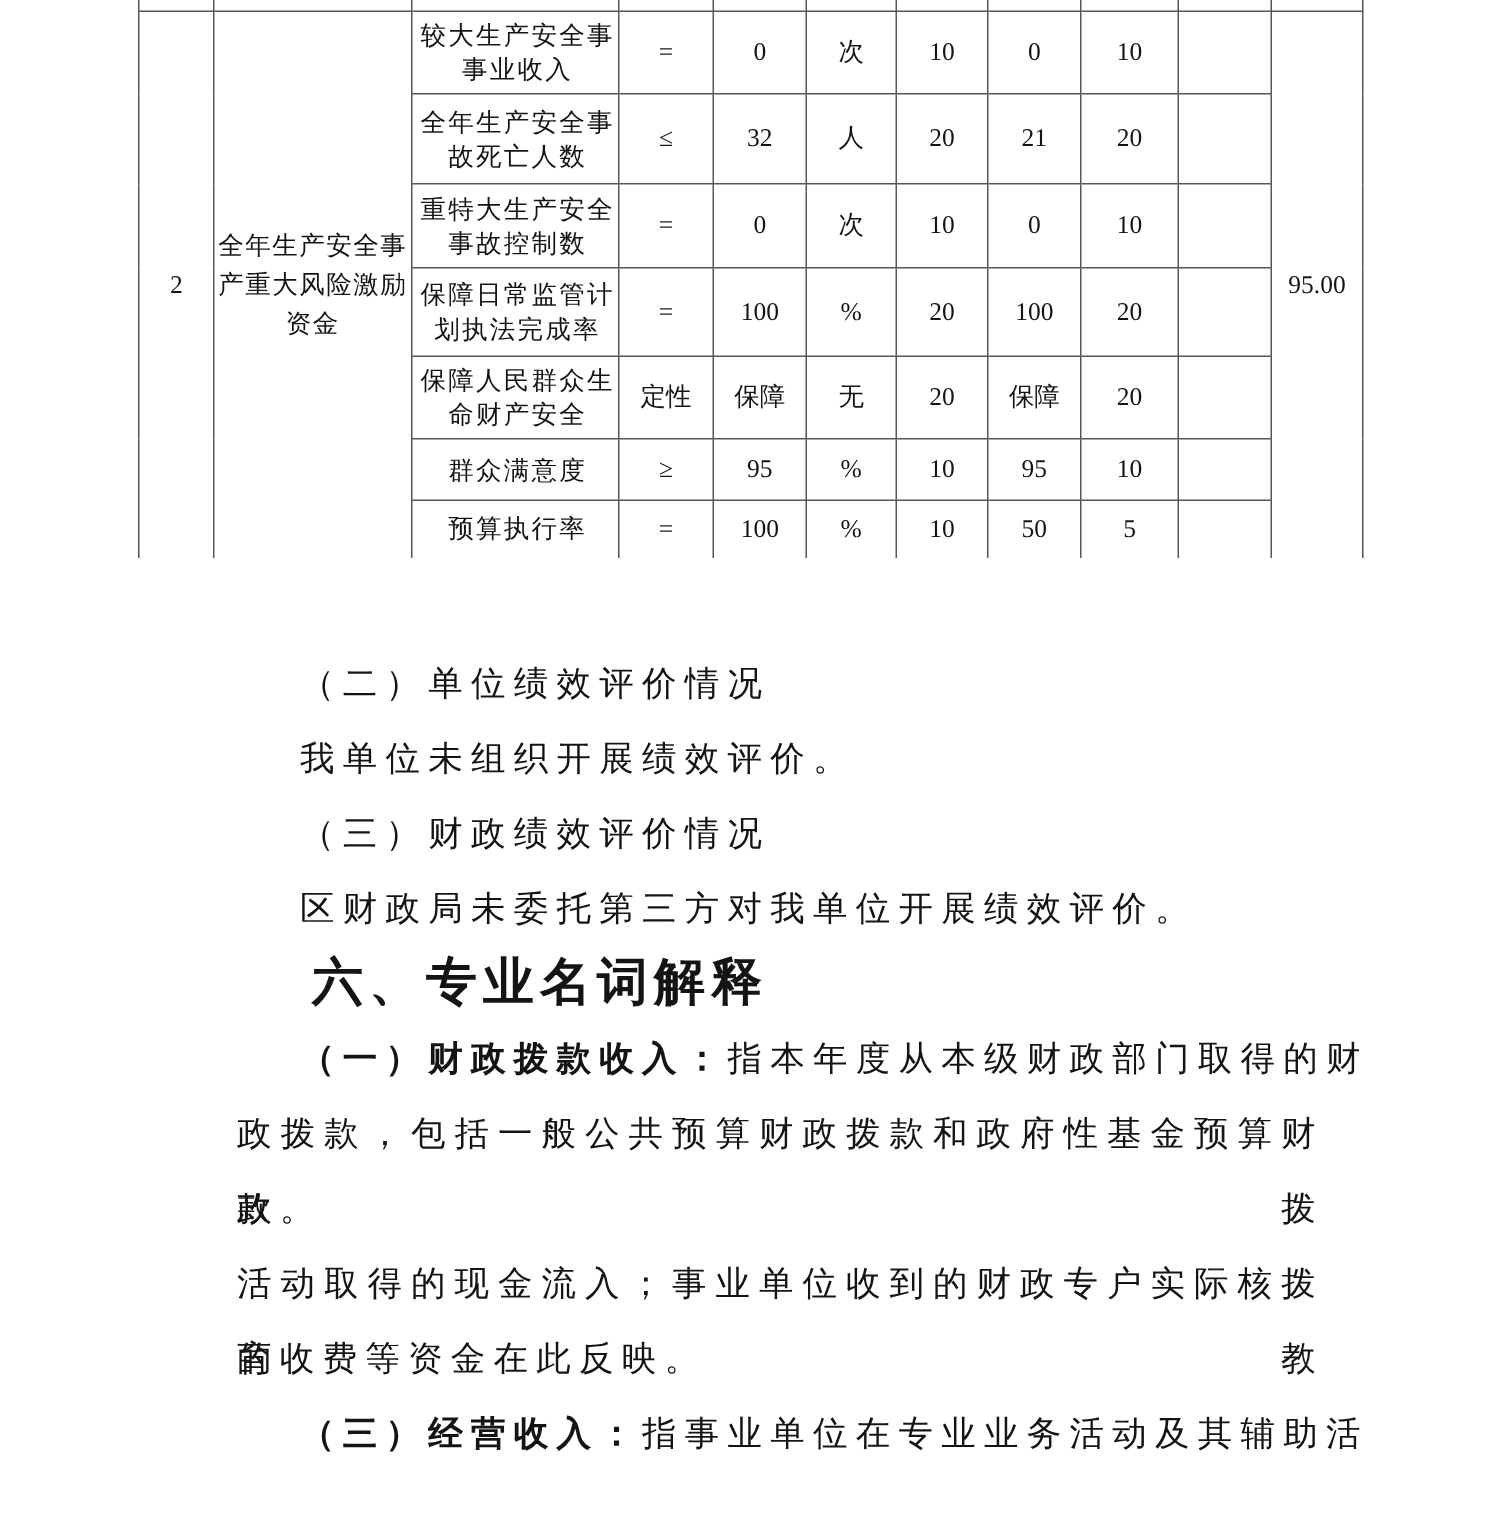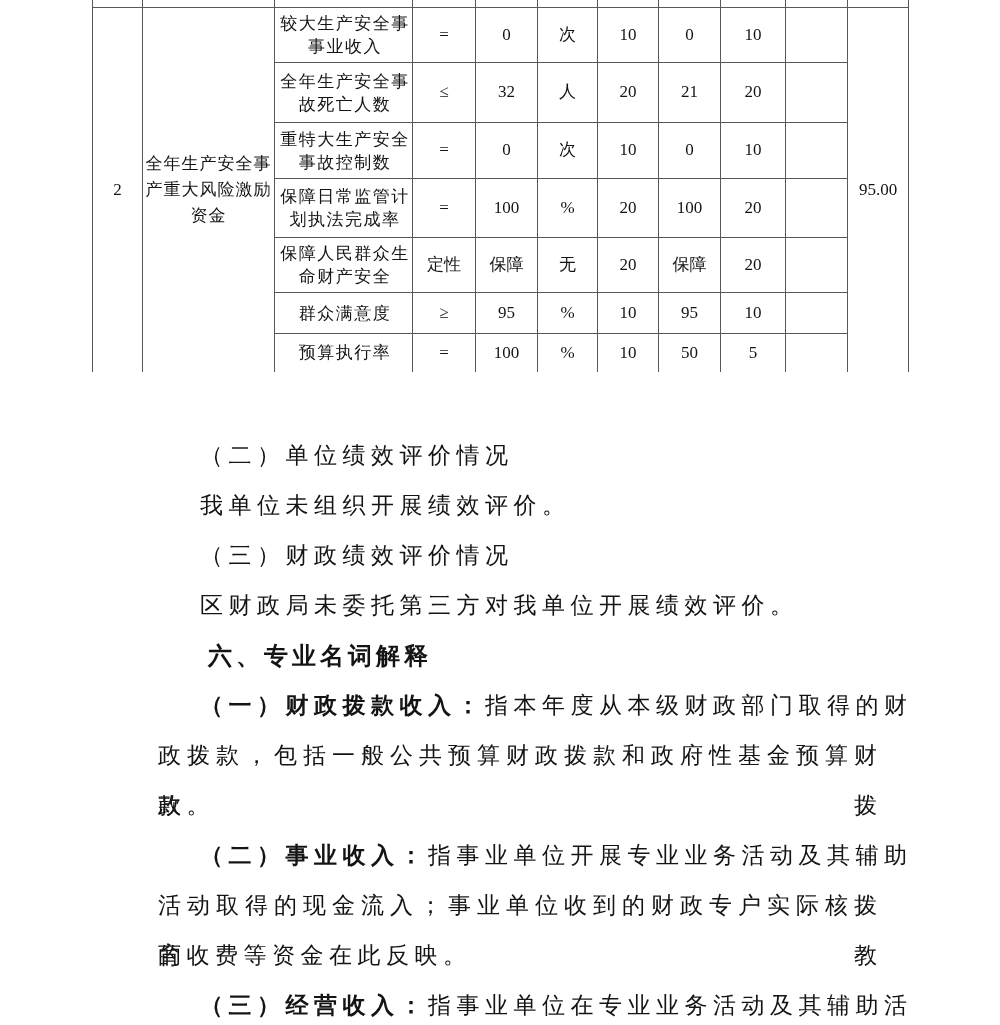--- a/index.html
+++ b/index.html
@@ -22,21 +22,21 @@
   .perf td.name{line-height:26px;letter-spacing:1px;padding:0 2px;}
   .perf td.group{border-bottom:2px solid #454545;}
   .perf tr.last td{border-bottom:2px solid #454545;}
   
   .doc-text{position:absolute;left:126px;top:431px;width:756px;}
   .line{height:50px;line-height:50px;font-size:23px;letter-spacing:5.5px;white-space:nowrap;margin-left:32px;}
   .line.indent{text-indent:42px;}
   .line.fill{white-space:normal;text-align:justify;text-align-last:justify;letter-spacing:5px;}
   .line.chapter{
     font-family:Liberation Serif, serif;
-    font-weight:bold;font-size:24px;letter-spacing:4px;text-indent:50px;
+    font-weight:bold;font-size:34px;letter-spacing:4px;text-indent:50px;
   }
   .line b{font-weight:bold;}
 </style>
 </head>
 <body>
 
 <div class="table-clip">
   <table class="perf">
     <colgroup>
         <col style="width: 50px;">
@@ -167,17 +167,16 @@
 
 <div class="doc-text">
     <div class="line indent subhead"><span>（二）单位绩效评价情况</span></div>
     <div class="line indent"><span>我单位未组织开展绩效评价。</span></div>
     <div class="line indent subhead"><span>（三）财政绩效评价情况</span></div>
     <div class="line indent"><span>区财政局未委托第三方对我单位开展绩效评价。</span></div>
     <div class="line indent chapter"><b>六、专业名词解释</b></div>
     <div class="line indent"><b>（一）财政拨款收入：</b><span>指本年度从本级财政部门取得的财</span></div>
     <div class="line fill"><span>政拨款，包括一般公共预算财政拨款和政府性基金预算财政拨</span></div>
     <div class="line"><span>款。</span></div>
-    <div class="line indent"><b>（二）事业收入：</b><span>指事业单位开展专业业务活动及其辅助</span></div>
     <div class="line fill"><span>活动取得的现金流入；事业单位收到的财政专户实际核拨的教</span></div>
     <div class="line"><span>育收费等资金在此反映。</span></div>
     <div class="line indent"><b>（三）经营收入：</b><span>指事业单位在专业业务活动及其辅助活</span></div>
   </div>
 
 </body></html>

